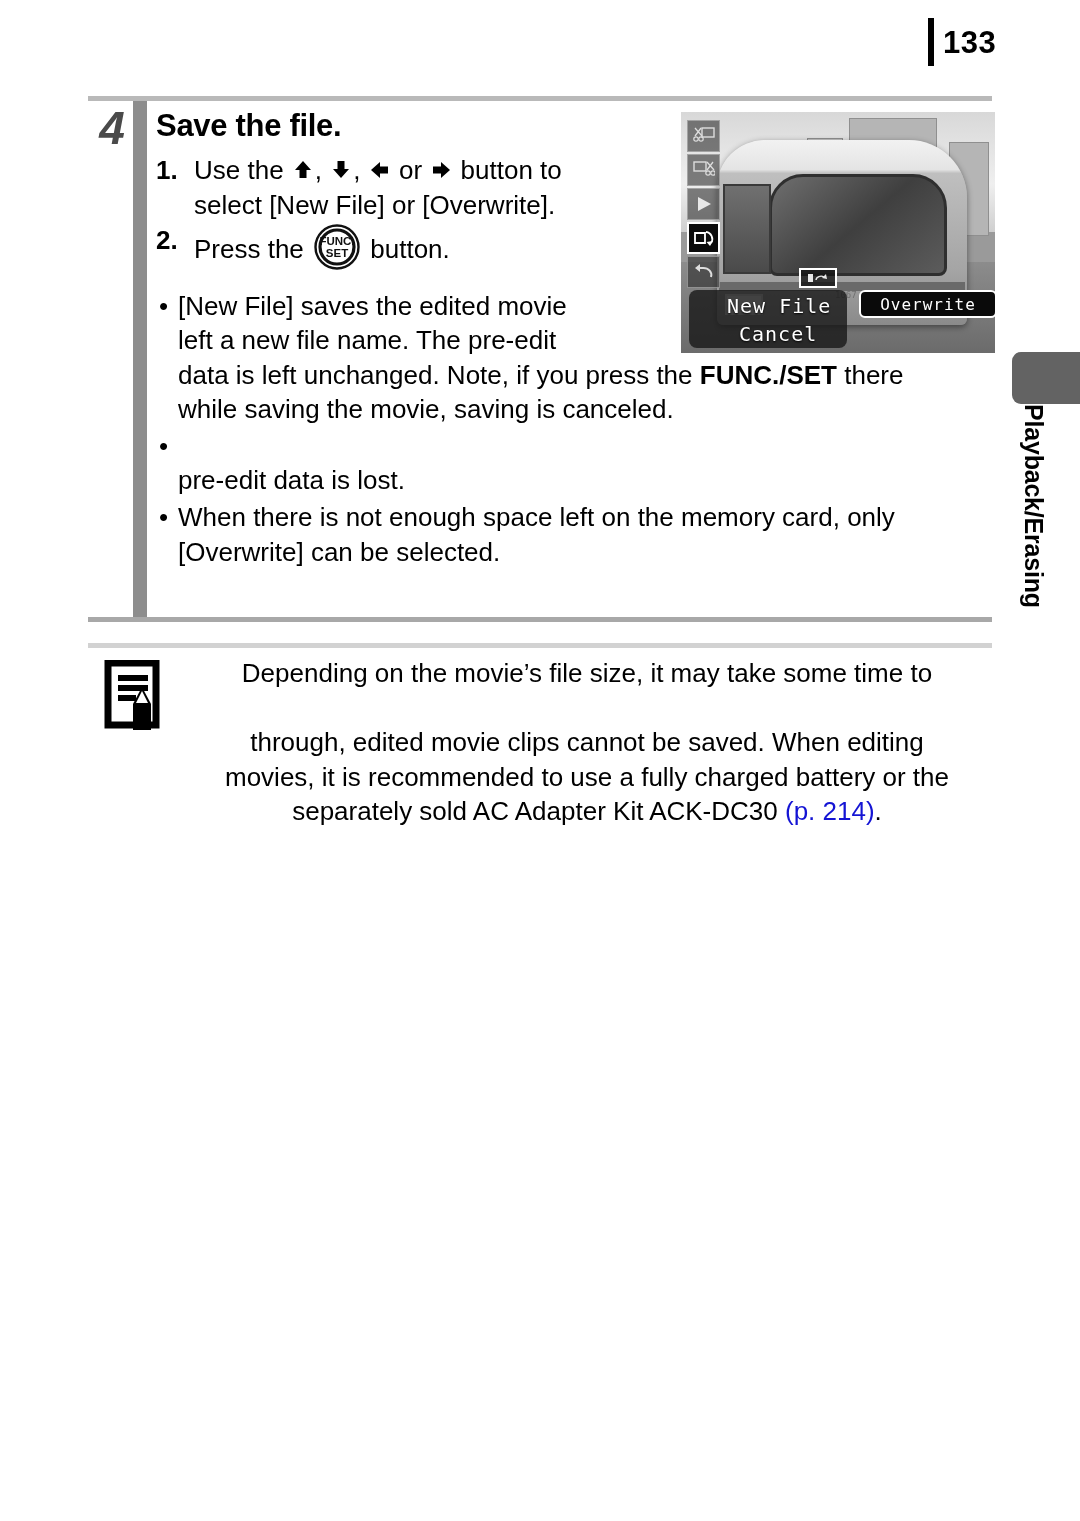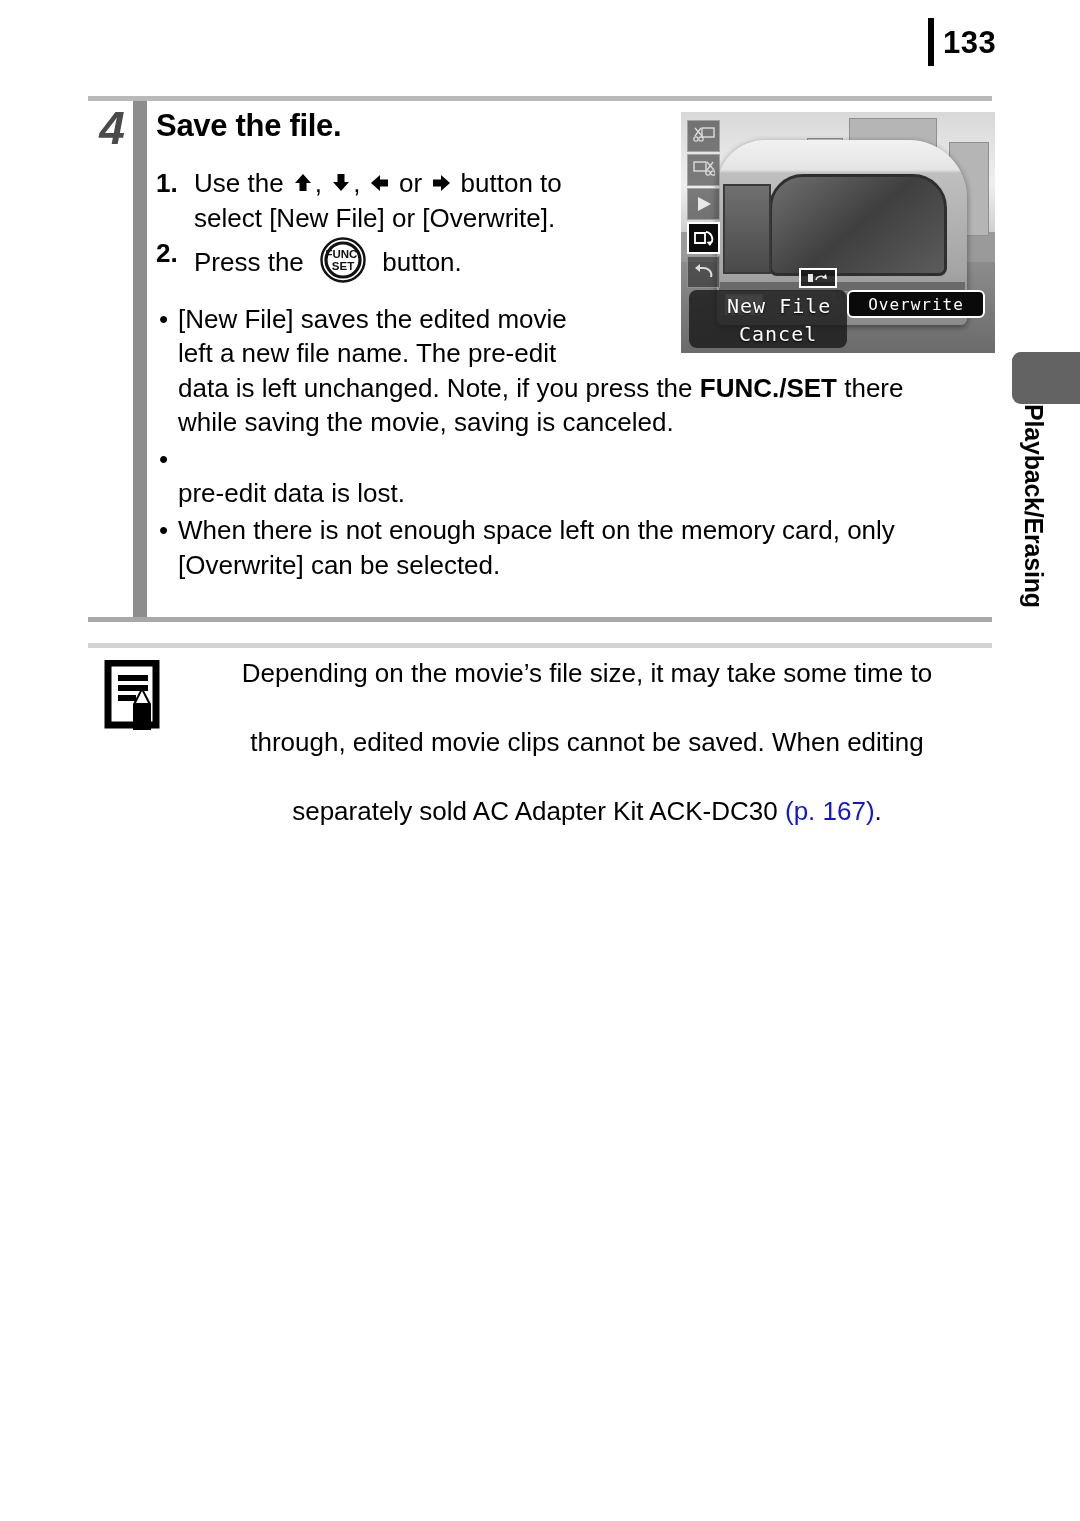--- a/index.html
+++ b/index.html
@@ -115,21 +115,21 @@
     position: absolute;
     left: 156px;
     top: 107px;
     width: 838px;
   }
 
   .step-title {
     font-size: 31px;
     font-weight: 700;
     letter-spacing: -0.3px;
-    margin: 0 0 21px 0;
+    margin: 0 0 8px 0;
     line-height: 1.25;
   }
 
   .numbered {
     font-size: 26px;
     line-height: 1.28;
     margin: 0 0 2px 0;
     padding-left: 38px;
     position: relative;
     max-width: 520px;
@@ -141,21 +141,21 @@
     font-weight: 700;
   }
   .arrow {
     display: inline-block;
     vertical-align: -2px;
     margin: 0 1px;
   }
   .func-set-icon {
     display: inline-block;
     vertical-align: -12px;
-    margin: 0 9px;
+    margin: 0 3px;
   }
 
   .bullets {
     margin: 10px 0 0 0;
     padding: 0;
     list-style: none;
     font-size: 26px;
     line-height: 1.33;
   }
   .bullets li {
@@ -295,21 +295,21 @@
     position: absolute;
     color: #ffffff;
     font-size: 20px;
     letter-spacing: 1px;
     text-shadow: 0 1px 2px #000;
   }
   #menu-new-file { left: 38px; top: 4px; }
   #menu-cancel   { left: 50px; top: 32px; }
   #menu-overwrite-box {
     position: absolute;
-    left: 158px;
+    left: 170px;
     top: 0px;
     width: 138px;
     height: 28px;
     background: #0a0a0a;
     border: 2px solid #ffffff;
     border-radius: 6px;
     box-sizing: border-box;
   }
   #menu-overwrite {
     position: absolute;
@@ -523,16 +523,16 @@
       <rect x="14" y="25" width="30" height="6" fill="#000"></rect>
       <rect x="14" y="35" width="18" height="6" fill="#000"></rect>
       <path d="M38 27 L47 44 L47 70 L29 70 L29 44 Z" fill="#000"></path>
       <path d="M38 31 L44 43 L32 43 Z" fill="#fff"></path>
     </svg>
   </div>
   <div id="note-text">
     <span>Depending on the movie’s file size, it may take some time to</span><br>
     <br>
     <span>through, edited movie clips cannot be saved. When editing</span><br>
-    <br>
-    <span>separately sold AC Adapter Kit ACK-DC30 </span><span class="pageref">(p. 167)</span><span>.</span>
+    <span>movies, it is recommended to use a fully charged battery or the</span><br>
+    <span>separately sold AC Adapter Kit ACK-DC30 </span><span class="pageref">(p. 214)</span><span>.</span>
   </div>
 </div>
 
 </body></html>

